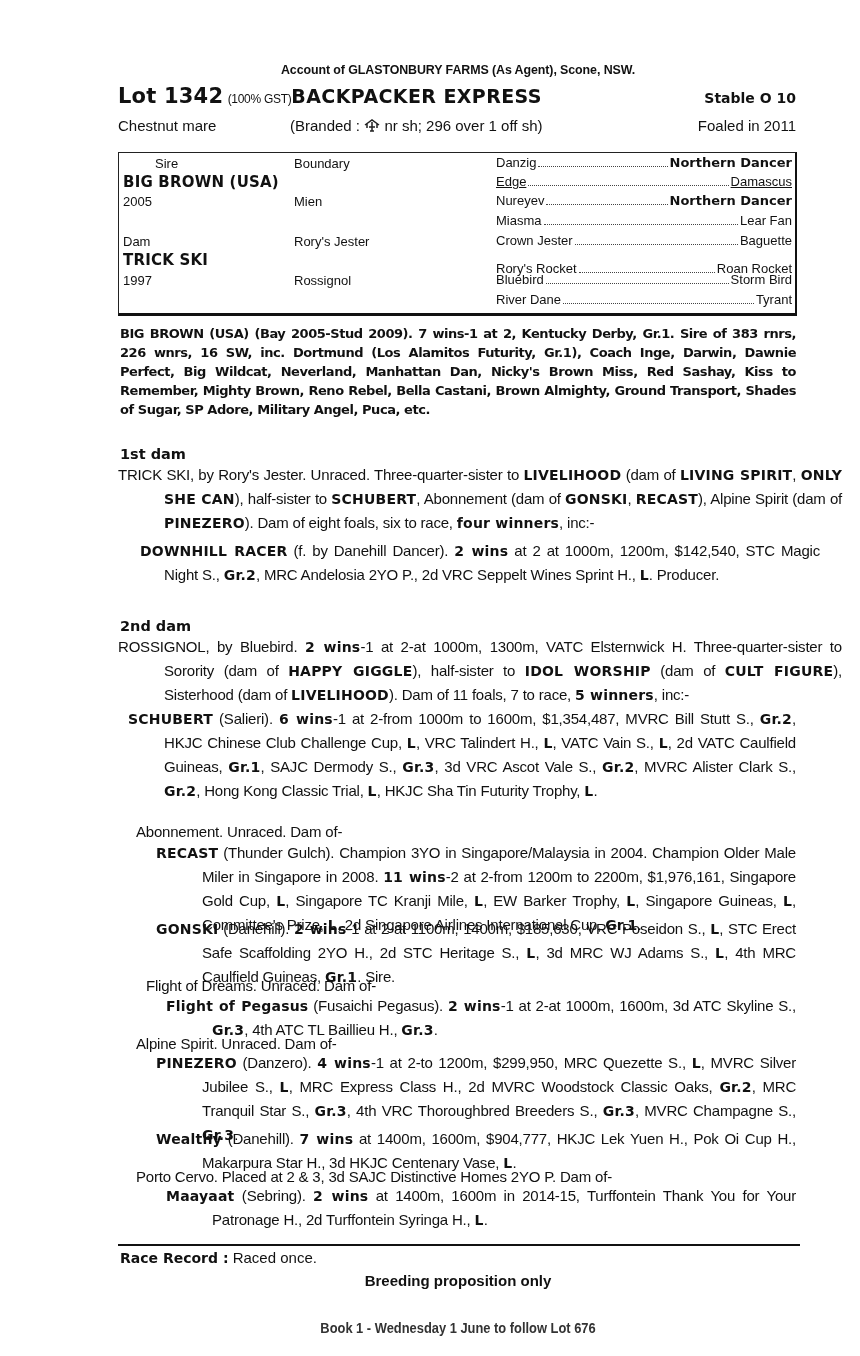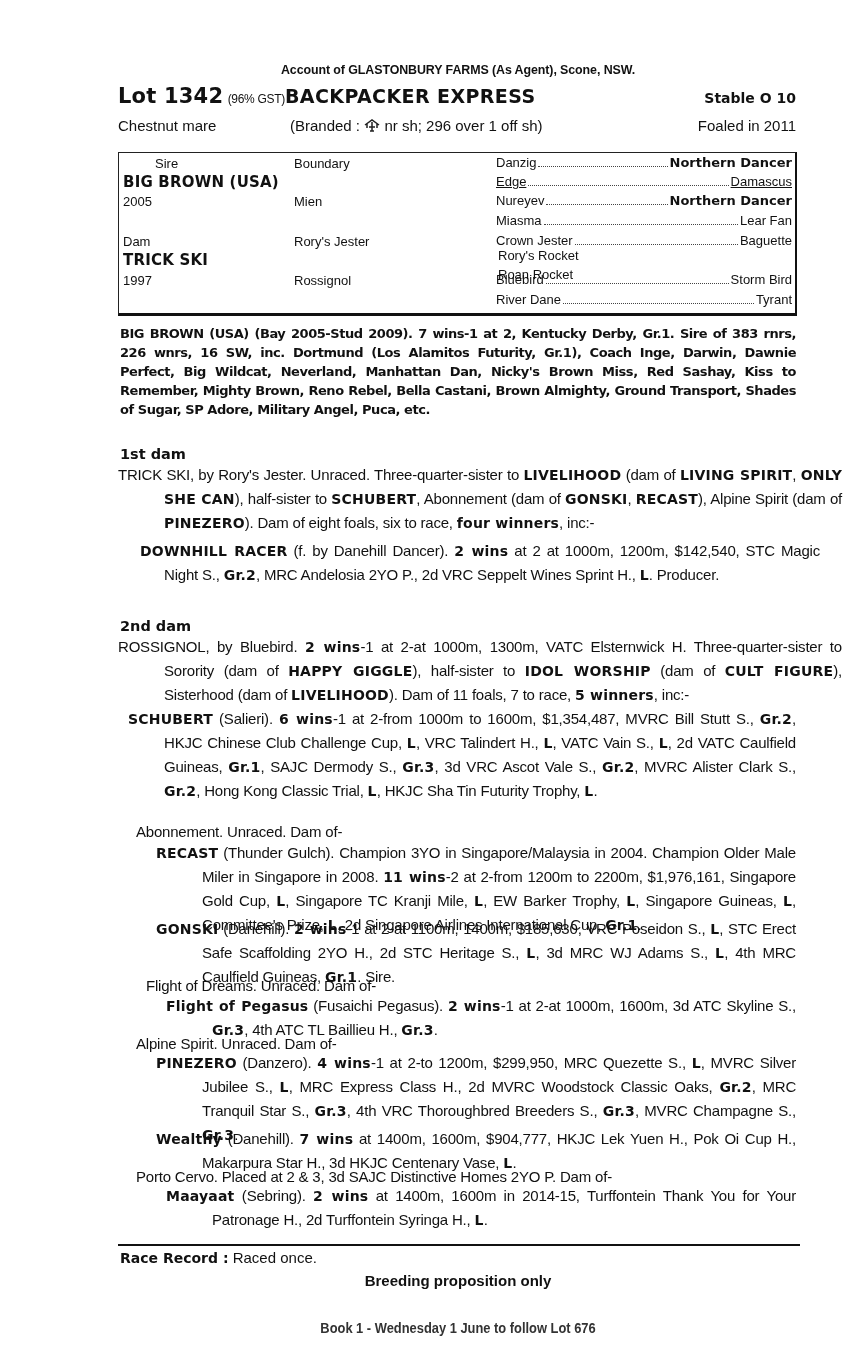--- a/index.html
+++ b/index.html
@@ -41,21 +41,21 @@
   </style>
 </head>
 <body>
 
 <div class="page">
 
   <div class="account">Account of GLASTONBURY FARMS (As Agent), Scone, NSW.</div>
 
   <div class="lotline">
     <span class="lot-no">Lot 1342</span>
-    <span class="gst">(96% GST)</span><span class="horse-name">BACKPACKER EXPRESS</span>
+    <span class="gst">(100% GST)</span><span class="horse-name">BACKPACKER EXPRESS</span>
     <span class="stable">Stable O 10</span>
   </div>
 
   <div class="subline">
     <span class="sex">Chestnut mare</span>
     <span class="brand"><span>(Branded : </span><svg class="brand-glyph" viewBox="0 0 16 13">
           <path d="M1 6 L8 1 L15 6 M3 5 L3 9 M13 5 L13 9 M8 3 L8 12 M5 8 L11 8 M6 12 L10 12" stroke="#222" stroke-width="1.5" fill="none"></path>
         </svg><span> nr sh; 296 over 1 off sh)</span></span>
     <span class="foaled">Foaled in 2011</span>
   </div>
@@ -91,21 +91,21 @@
     <div class="ped-line" style="top:60px;">
         <span>Miasma</span>
         <span class="dots"></span>
         <span>Lear Fan</span>
       </div>
     <div class="ped-line" style="top:80px;">
         <span>Crown Jester</span>
         <span class="dots"></span>
         <span>Baguette</span>
       </div>
-    <div class="ped-line" style="top:95px;flex-direction:column;">
+    <div class="ped-line" style="top:108px;">
         <span>Rory's Rocket</span>
         <span class="dots"></span>
         <span>Roan Rocket</span>
       </div>
     <div class="ped-line" style="top:119px;">
         <span>Bluebird</span>
         <span class="dots"></span>
         <span>Storm Bird</span>
       </div>
     <div class="ped-line" style="top:139px;">

